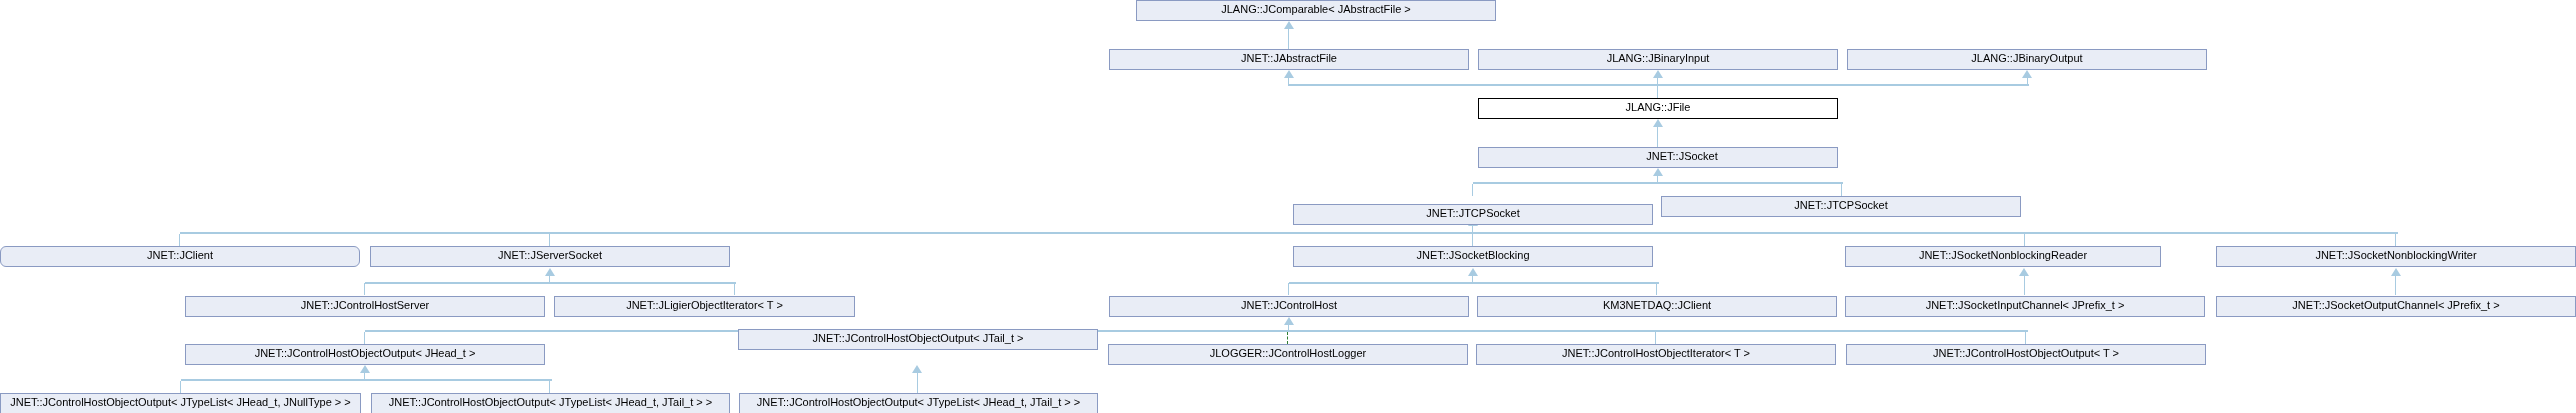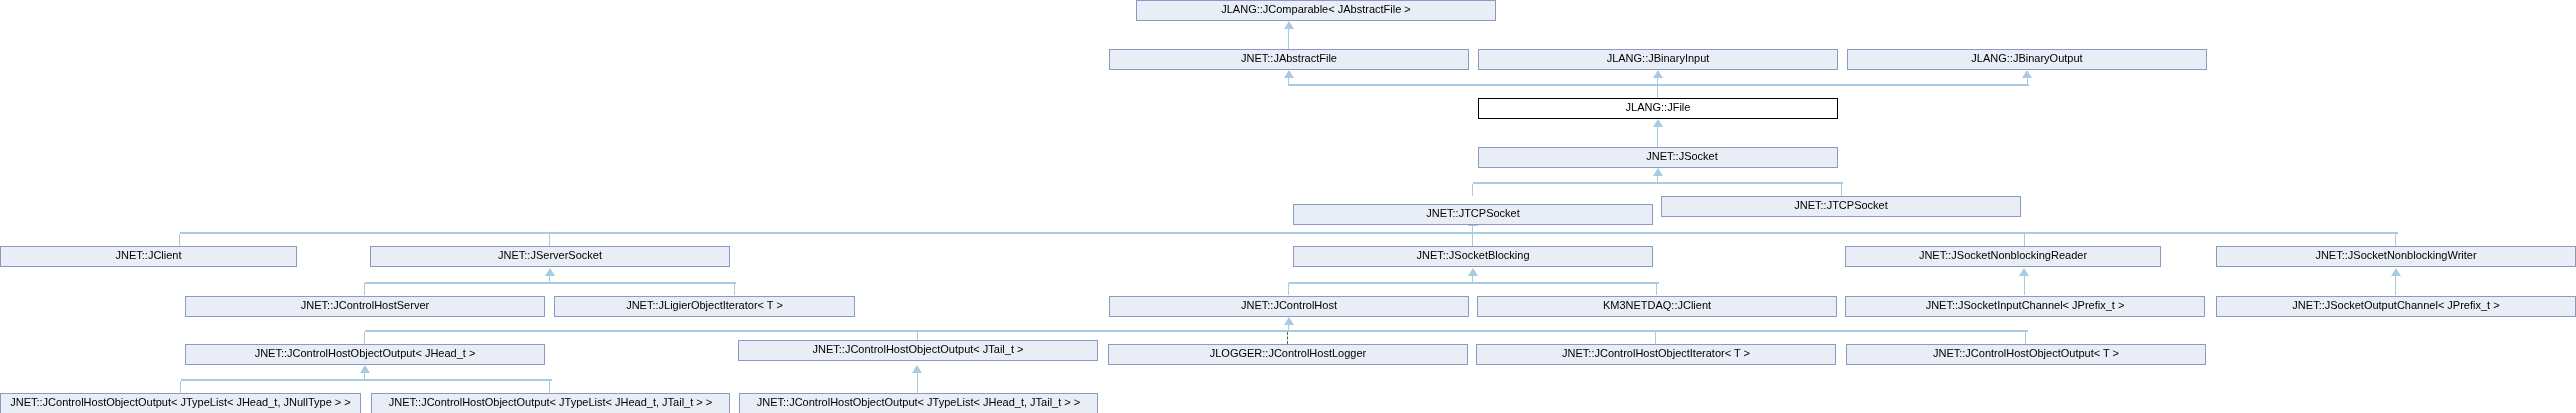--- a/index.html
+++ b/index.html
@@ -121,33 +121,33 @@
     <div class="edge-v" style="left: 917px; top: 372px; height: 8.8px;"></div>
     <div class="edge-v" style="left: 917px; top: 381px; height: 12.3px;"></div>
     <div class="node" style="left: 1109px; top: 0px; width: 360px; margin-left: 27px;">JLANG::JComparable&lt; JAbstractFile &gt;</div>
     <div class="node" style="left: 1109px; top: 49px; width: 360px;">JNET::JAbstractFile</div>
     <div class="node" style="left: 1478px; top: 49px; width: 360px;">JLANG::JBinaryInput</div>
     <div class="node" style="left: 1847px; top: 49px; width: 360px;">JLANG::JBinaryOutput</div>
     <div class="node highlight" style="left: 1478px; top: 98px; width: 360px;">JLANG::JFile</div>
     <div class="node" style="left: 1478px; top: 147px; width: 360px; padding-left: 48px;">JNET::JSocket</div>
     <div class="node" style="left: 1293px; top: 196px; width: 360px; margin-top: 8px;">JNET::JTCPSocket</div>
     <div class="node" style="left: 1661px; top: 196px; width: 360px;">JNET::JTCPSocket</div>
-    <div class="node" style="left: 0px; top: 246px; width: 297px;">JNET::JClient</div>
+    <div class="node" style="left: 0px; top: 246px; width: 360px; border-radius: 6px;">JNET::JClient</div>
     <div class="node" style="left: 370px; top: 246px; width: 360px;">JNET::JServerSocket</div>
     <div class="node" style="left: 1293px; top: 246px; width: 360px;">JNET::JSocketBlocking</div>
     <div class="node" style="left: 1845px; top: 246px; width: 316px;">JNET::JSocketNonblockingReader</div>
     <div class="node" style="left: 2216px; top: 246px; width: 360px;">JNET::JSocketNonblockingWriter</div>
     <div class="node" style="left: 185px; top: 296px; width: 360px;">JNET::JControlHostServer</div>
     <div class="node" style="left: 554px; top: 296px; width: 301px;">JNET::JLigierObjectIterator&lt; T &gt;</div>
     <div class="node" style="left: 1109px; top: 296px; width: 360px;">JNET::JControlHost</div>
     <div class="node" style="left: 1477px; top: 296px; width: 360px;">KM3NETDAQ::JClient</div>
     <div class="node" style="left: 1845px; top: 296px; width: 360px;">JNET::JSocketInputChannel&lt; JPrefix_t &gt;</div>
     <div class="node" style="left: 2216px; top: 296px; width: 360px;">JNET::JSocketOutputChannel&lt; JPrefix_t &gt;</div>
     <div class="node" style="left: 185px; top: 344px; width: 360px;">JNET::JControlHostObjectOutput&lt; JHead_t &gt;</div>
-    <div class="node" style="left: 738px; top: 340px; width: 360px;">JNET::JControlHostObjectOutput&lt; JTail_t &gt;</div>
+    <div class="node" style="left: 738px; top: 329px; width: 360px;">JNET::JControlHostObjectOutput&lt; JTail_t &gt;</div>
     <div class="node" style="left: 1108px; top: 344px; width: 360px;">JLOGGER::JControlHostLogger</div>
     <div class="node" style="left: 1476px; top: 344px; width: 360px;">JNET::JControlHostObjectIterator&lt; T &gt;</div>
     <div class="node" style="left: 1846px; top: 344px; width: 360px;">JNET::JControlHostObjectOutput&lt; T &gt;</div>
     <div class="node" style="left: 0px; top: 393px; width: 361px;">JNET::JControlHostObjectOutput&lt; JTypeList&lt; JHead_t, JNullType &gt; &gt;</div>
     <div class="node" style="left: 371px; top: 393px; width: 359px;">JNET::JControlHostObjectOutput&lt; JTypeList&lt; JHead_t, JTail_t &gt; &gt;</div>
     <div class="node" style="left: 739px; top: 393px; width: 359px;">JNET::JControlHostObjectOutput&lt; JTypeList&lt; JHead_t, JTail_t &gt; &gt;</div>
   </div>
 
 
 </body></html>

